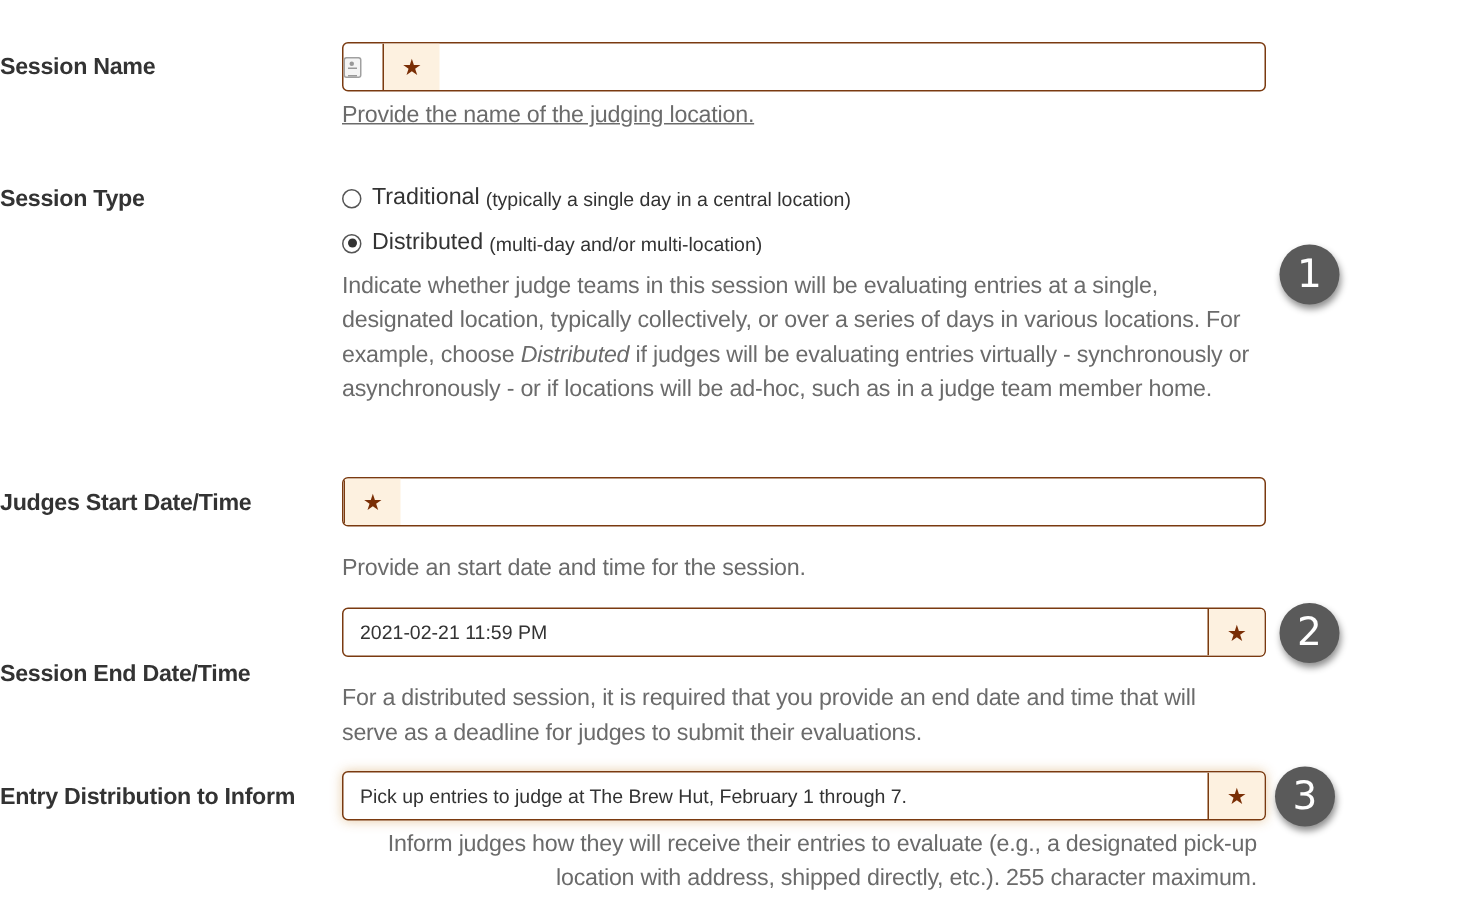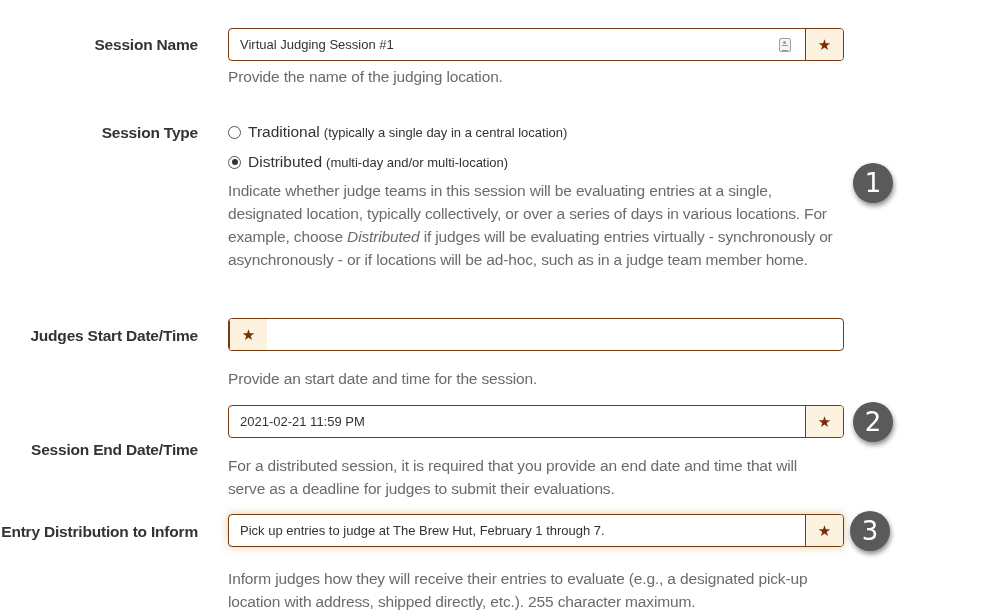--- a/index.html
+++ b/index.html
@@ -3,21 +3,21 @@
   <meta charset="utf-8">
   <style>
     * { box-sizing: border-box; margin: 0; padding: 0; }
     html, body {
       width: 981px; height: 615px; background: #ffffff; overflow: hidden;
       font-family: "Liberation Sans", "DejaVu Sans", sans-serif;
     }
     .form { position: relative; width: 981px; height: 615px; }
     .row { position: absolute; left: 0; width: 981px; }
     .label {
-      position: absolute; left: 0; width: 198px; text-align: right;
+      position: absolute; left: 0; width: 198px; 
       font-weight: bold; font-size: 15.5px; color: #333333; line-height: 23px;
       letter-spacing: -0.2px;
     }
     .field { position: absolute; left: 228px; width: 616px; }
     .input-group {
       display: flex; height: 33px; width: 616px;
       border: 1px solid #7a3a10; border-radius: 4px; overflow: hidden; background: #fff;
     }
     .input-group.focused { box-shadow: 0 0 8px rgba(200,140,60,0.45); }
     .input-group input {
@@ -68,25 +68,24 @@
   </style>
 </head>
 <body>
 
 <div class="form">
 
   <div class="row" style="top:28px;">
     <div class="label" style="top:5px;">Session Name</div>
     <div class="field">
       <div class="input-group">
-        <input type="text" value="Virtual Judging Session #1" style="">
         <span class="autofill-icon"></span>
         <span class="addon">★</span>
       </div>
-      <div class="help" style="margin-top:4px;">Provide the name of the judging location.</div>
+      <div class="help" style="margin-top:4px;text-decoration:underline;">Provide the name of the judging location.</div>
     </div>
   </div>
 
   <div class="row" style="top:117px;">
     <div class="label" style="top:4px;">Session Type</div>
     <div class="field">
       <div class="radio-line">
         <span class="radio"></span>
         <span>Traditional</span>
         <span class="radio-note">(typically a single day in a central location)</span>
@@ -121,21 +120,21 @@
     </div>
   </div>
 
   <div class="row" style="top:514px;">
     <div class="label" style="top:6px; width:198px;">Entry Distribution to Inform</div>
     <div class="field">
       <div class="input-group focused">
         <input type="text" value="Pick up entries to judge at The Brew Hut, February 1 through 7." style="">
         <span class="addon">★</span>
       </div>
-      <div class="help" style="margin-top:20px; width:610px;">Inform judges how they will receive their entries to evaluate (e.g., a designated pick-up location with address, shipped directly, etc.). 255 character maximum.</div>
+      <div class="help" style="margin-top:4px; width:610px;text-align:right;">Inform judges how they will receive their entries to evaluate (e.g., a designated pick-up location with address, shipped directly, etc.). 255 character maximum.</div>
     </div>
   </div>
 
   <div class="badge" style="left:853px; top:163px;">1</div>
   <div class="badge" style="left:853px; top:402px;">2</div>
   <div class="badge" style="left:850px; top:511px;">3</div>
 
 </div>
 
 </body></html>

